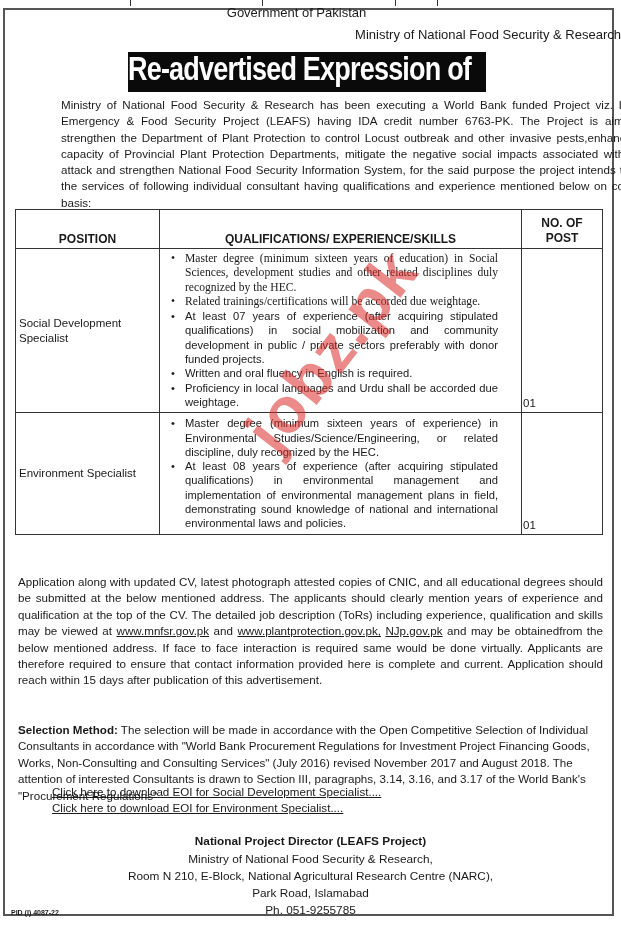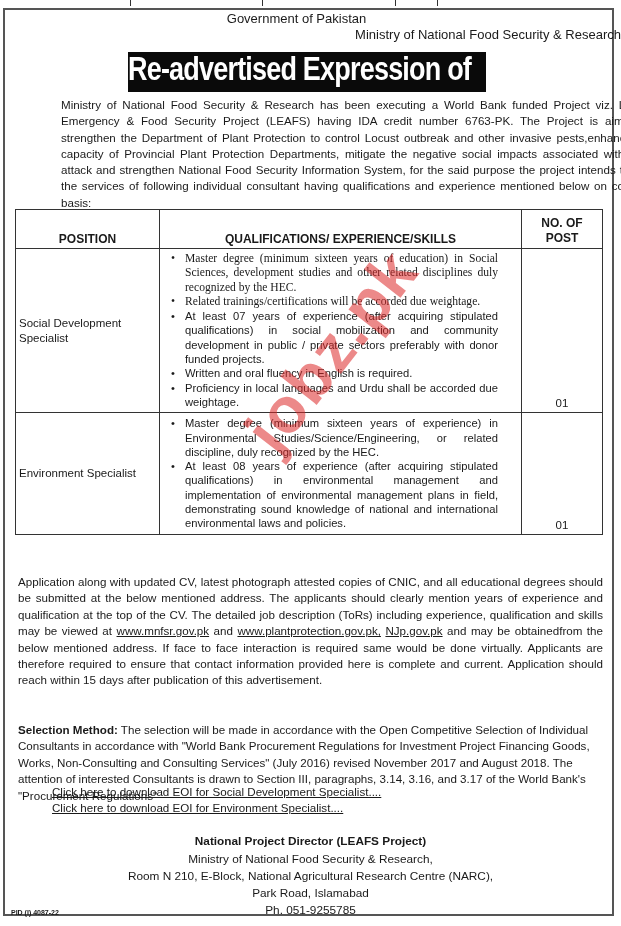--- a/index.html
+++ b/index.html
@@ -1,32 +1,32 @@
 <!DOCTYPE html>
 <html><head>
 <meta charset="utf-8">
 <style>
   html, body { margin: 0; padding: 0; background: #ffffff; }
   body { width: 621px; height: 926px; position: relative; overflow: hidden; font-family: "Liberation Sans", sans-serif; color: #1a1a1a; }
   .topmarks { position: absolute; top: 0; left: 0; width: 621px; height: 8px; }
   .topmarks span { position: absolute; top: 0; width: 1px; height: 6px; background: #333; }
   .frame { position: absolute; left: 3px; top: 8px; width: 611px; height: 908px; border: 2px solid #555; box-sizing: border-box; }
-  .hdr1 { position: absolute; top: 11px; left: 0; width: 593px; text-align: center; font-size: 13px; }
+  .hdr1 { position: absolute; top: 5px; left: 0; width: 593px; text-align: center; font-size: 13px; }
   .hdr2 { position: absolute; top: 27px; left: 0; width: 621px; text-align: right; font-size: 13px; }
   .banner { position: absolute; left: 128px; top: 52px; width: 358px; height: 40px; background: #0a0a0a; color: #fff; font-weight: bold; font-size: 27px; line-height: 44px; text-align: left; letter-spacing: -0.8px; transform-origin: center; }
   .banner span { display: inline-block; transform: scaleY(1.25); }
   .para { position: absolute; font-size: 11.6px; line-height: 16.3px; text-align: justify; }
   .intro { left: 14px; top: 97px; width: 592px; margin-left: 47px; }
   table.posts { position: absolute; left: 15px; top: 209px; width: 588px; border-collapse: collapse; font-size: 11.2px; }
   table.posts td, table.posts th { border: 1.5px solid #333; vertical-align: top; }
   table.posts th { font-weight: bold; font-size: 12px; vertical-align: bottom; padding: 2px 4px; }
   .col-pos { width: 135px; }
   .col-post { width: 72px; }
   td.pos { vertical-align: middle !important; padding-left: 3px; font-size: 11.5px; line-height: 15px; }
-  td.num { vertical-align: bottom !important; text-align: center; padding-bottom: 3px; font-size: 11.5px; }
+  td.num { vertical-align: bottom !important; padding-bottom: 3px; font-size: 11.5px; }
   ul.q { margin: 0; padding: 2px 22px 2px 24px; list-style: none; }
   ul.q li { position: relative; text-align: justify; line-height: 14.3px; }
   ul.q li::before { content: "\2022"; position: absolute; left: -14px; top: 0; }
   .apply { left: 18px; top: 574px; width: 585px; line-height: 16.4px; font-size: 11.6px; }
   .selection { left: 18px; top: 722px; width: 585px; line-height: 16.4px; font-size: 11.6px; text-align: left; }
   a.lnk { color: #1a1a1a; text-decoration: underline; }
   .dl { position: absolute; left: 52px; font-size: 11.6px; color: #1a1a1a; text-decoration: underline; }
   .addr { position: absolute; left: 0; width: 621px; text-align: center; font-size: 11.8px; }
   .pid { position: absolute; left: 11px; top: 909px; font-size: 7px; font-weight: bold; }
   .wm { position: absolute; left: 230px; top: 420px; color: rgba(220,40,40,0.55); font-weight: bold; font-size: 64px; transform: rotate(-52deg); transform-origin: left top; pointer-events: none; letter-spacing: 2px; }

